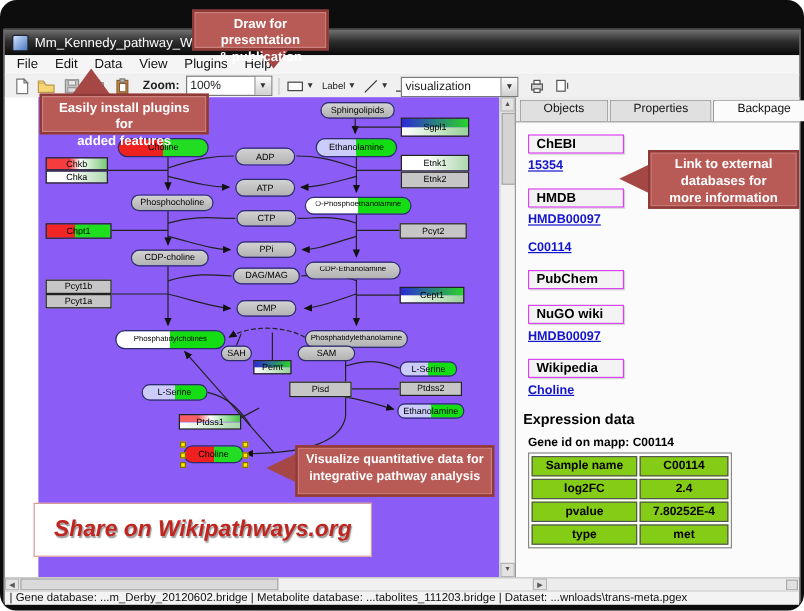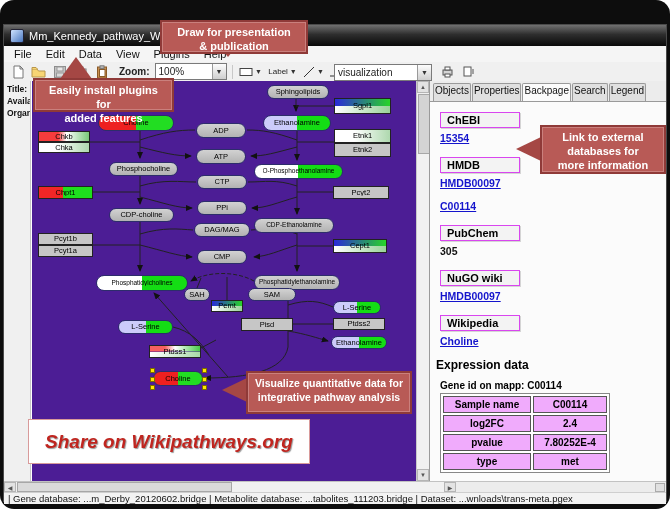--- a/index.html
+++ b/index.html
@@ -23,21 +23,21 @@
   .combo .val{padding:0 3px;flex:1;overflow:hidden;white-space:nowrap;}
   .combo .dd{width:13px;height:100%;background:linear-gradient(#fdfdfd,#cfcfcf);border-left:1px solid #9a9a9a;
              display:flex;align-items:center;justify-content:center;font-size:7px;color:#333;}
   .ddcaret{font-size:7px;color:#333;margin-left:2px;}
   .zoomlabel{font-weight:bold;margin:0 3px 0 6px;}
   .viscombo{position:absolute;left:330px;top:2px;width:96px;}
   
   .main{position:absolute;left:0;top:56px;right:0;height:400px;background:#fff;}
   .leftpanel{position:absolute;left:0;top:0;width:27px;height:100%;background:#f0f0f0;border-right:1px solid #c6c6c6;
              overflow:hidden;font-size:8.5px;font-weight:bold;color:#111;padding:2px 0 0 3px;line-height:12px;white-space:nowrap;box-sizing:border-box;}
-  .canvas{position:absolute;left:28px;top:0;width:384px;height:400px;background:#4c1d95;overflow:hidden;}
+  .canvas{position:absolute;left:28px;top:0;width:384px;height:400px;background:#8b5cf6;overflow:hidden;}
   .canvas svg.edges{position:absolute;left:0;top:0;}
   
   .node{position:absolute;display:flex;align-items:center;justify-content:center;font-size:7.5px;color:#000;
         box-sizing:border-box;text-align:center;line-height:1;}
   .node span{overflow:hidden;white-space:nowrap;}
   .pill{border:1px solid #2d2d6b;border-radius:8px;}
   .pill-gray{background:linear-gradient(#d2d2d2,#b2b2b2);}
   .pill-redgreen{background:linear-gradient(to right,#ee2020 50%,#22dd22 50%);}
   .pill-lavgreen{background:linear-gradient(to right,#ccccfa 50%,#14dd14 50%);}
   .pill-whitegreen{background:linear-gradient(to right,#ffffff 50%,#14dd14 50%);}
@@ -61,33 +61,33 @@
           display:flex;align-items:center;justify-content:center;color:#555;box-sizing:border-box;}
   .hthumb{position:absolute;left:13px;top:0;width:215px;height:10px;background:#dadada;border:1px solid #a7a7a7;box-sizing:border-box;}
   .hfill{position:absolute;left:452px;right:0;top:456px;height:11px;background:#ececec;border-top:1px solid #c2c2c2;box-sizing:border-box;}
   .grip{position:absolute;right:1px;top:1px;width:10px;height:9px;background:#e0e0e0;border:1px solid #aaa;box-sizing:border-box;}
   
   .statusbar{position:absolute;left:0;top:467px;right:0;height:11px;background:#f3f3f3;border-top:1px solid #cfcfcf;
              font-size:9.5px;color:#111;padding:0 0 0 4px;white-space:nowrap;overflow:hidden;line-height:11px;}
   
   .sidebar{position:absolute;left:425px;top:0;right:0;height:400px;background:#f0f0f0;border-left:1px solid #9a9a9a;box-sizing:border-box;}
   .tabs{display:flex;height:18px;padding:2px 0 0 3px;gap:1px;font-size:10px;background:#ececec;}
-  .tab{border:1px solid #9a9a9a;border-bottom:none;background:#e0e0e0;padding:1px 1px;border-radius:2px 2px 0 0;color:#111;}
+  .tab{border:1px solid #9a9a9a;border-bottom:none;background:#e0e0e0;padding:1px 19px;border-radius:2px 2px 0 0;color:#111;}
   .tab.active{background:#fbfbfb;position:relative;z-index:2;}
   .sidebar-content{position:absolute;left:0;top:20px;right:0;bottom:0;background:#fbfbfb;border-top:1px solid #9a9a9a;
                    overflow:hidden;padding:8px 0 0 10px;box-sizing:border-box;}
   .section{margin-bottom:11px;}
   .section-header{display:inline-block;border:1px solid #d946ef;background:#f3f3f3;font-weight:bold;font-size:11px;
                   padding:1px 6px;min-width:66px;box-shadow:1px 1px 0 #d5d5d5;color:#000;}
   .section-link{display:block;margin-top:4px;color:#1414cc;font-weight:bold;font-size:10.5px;text-decoration:underline;width:max-content;}
   .section-plain{display:block;margin-top:4px;color:#111;font-weight:bold;font-size:10.5px;}
   .expr-heading{font-weight:bold;font-size:12px;color:#000;margin:2px 0 8px -4px;}
   .gene-line{font-weight:bold;font-size:10px;color:#000;margin-bottom:2px;}
   table.expr{border-collapse:separate;border-spacing:2px;background:#fff;border:1px solid #888;}
-  table.expr td{border:1px solid #555;font-size:10px;font-weight:bold;text-align:center;padding:1px 4px;height:13px;background:#f0abfc;color:#000;}
+  table.expr td{border:1px solid #555;font-size:10px;font-weight:bold;text-align:center;padding:1px 4px;height:13px;background:#84cc16;color:#000;}
   table.expr td.c1{width:78px;}
   table.expr td.c2{width:64px;}
   
   .callout{position:absolute;background:#b85a56;border:2px solid #8f3a38;box-shadow:inset 0 0 0 1px #ca807d;
            color:#fff;font-weight:bold;font-size:11px;text-align:center;white-space:pre-line;line-height:14px;
            padding:3px 6px;z-index:40;box-sizing:border-box;}
   .co-arrow{position:absolute;width:0;height:0;z-index:39;}
   .arr-down{border-left:16px solid transparent;border-right:16px solid transparent;border-top:20px solid #a54744;}
   .arr-up{border-left:16px solid transparent;border-right:16px solid transparent;border-bottom:22px solid #a54744;}
   .arr-left{border-top:12px solid transparent;border-bottom:12px solid transparent;border-right:25px solid #a54744;}
@@ -220,25 +220,20 @@
           </svg>
       </div>
       <div class="combo viscombo">
         <span class="val">visualization</span>
         <span class="dd">▼</span>
       </div>
     </div>
 
     <div class="main">
 
-      <div class="leftpanel" id="leftpanel">
-          <div class="lp-label">Title:</div>
-          <div class="lp-label">Availa</div>
-          <div class="lp-label">Organ</div>
-        </div>
 
       <div class="canvas">
         <svg class="edges" width="384" height="400">
           <defs>
             <marker id="arr" viewBox="0 0 8 8" refX="7" refY="3.5" markerWidth="7" markerHeight="7" orient="auto">
               <path d="M0,0 L8,3.5 L0,7 z" fill="#111"></path>
             </marker>
           </defs>
           <g fill="none" stroke="#222" stroke-width="1">
             <path d="M264,18 L264,30" marker-end="url(#arr)"></path>
@@ -408,21 +403,21 @@
             <div class="tab">Properties</div>
             <div class="tab active">Backpage</div>
             <div class="tab">Search</div>
             <div class="tab">Legend</div>
           </div>
         <div class="sidebar-content" id="sbcontent">
           <div id="sections">
               <div class="section"><div class="section-header">ChEBI</div><a class="section-link" href="#">15354</a></div>
               <div class="section"><div class="section-header">HMDB</div><a class="section-link" href="#">HMDB00097</a></div>
               <div class="section"><a class="section-link" href="#">C00114</a></div>
-              <div class="section"><div class="section-header">PubChem</div><div class="section-plain">305</div></div>
+              <div class="section"><div class="section-header">PubChem</div></div>
               <div class="section"><div class="section-header">NuGO wiki</div><a class="section-link" href="#">HMDB00097</a></div>
               <div class="section"><div class="section-header">Wikipedia</div><a class="section-link" href="#">Choline</a></div>
             </div>
           <div class="expr-heading">Expression data</div>
           <div class="gene-line">Gene id on mapp: C00114</div>
           <table class="expr">
               <tbody id="exprbody">
                 <tr>
                   <td class="c1">Sample name</td>
                   <td class="c2">C00114</td>
@@ -454,21 +449,21 @@
     <div class="hfill">
       <div class="grip"></div>
     </div>
 
     <div class="statusbar">
       <span>| Gene database: ...m_Derby_20120602.bridge | Metabolite database: ...tabolites_111203.bridge | Dataset: ...wnloads\trans-meta.pgex</span>
     </div>
 
   </div>
 
-  <div class="callout" style="left:160px;top:20px;width:148px;height:34px;">Draw for presentation
+  <div class="callout" style="left:160px;top:8px;width:114px;height:34px;">Draw for presentation
 &amp; publication</div>
   <div class="co-arrow arr-down" style="left:212px;top:37px;"></div>
 
   <div class="callout" style="left:33px;top:78px;width:141px;height:34px;">Easily install plugins for
 added features</div>
   <div class="co-arrow arr-up" style="left:60px;top:57px;"></div>
 
   <div class="callout" style="left:540px;top:125px;width:126px;height:49px;">Link  to external
 databases  for
 more information</div>

